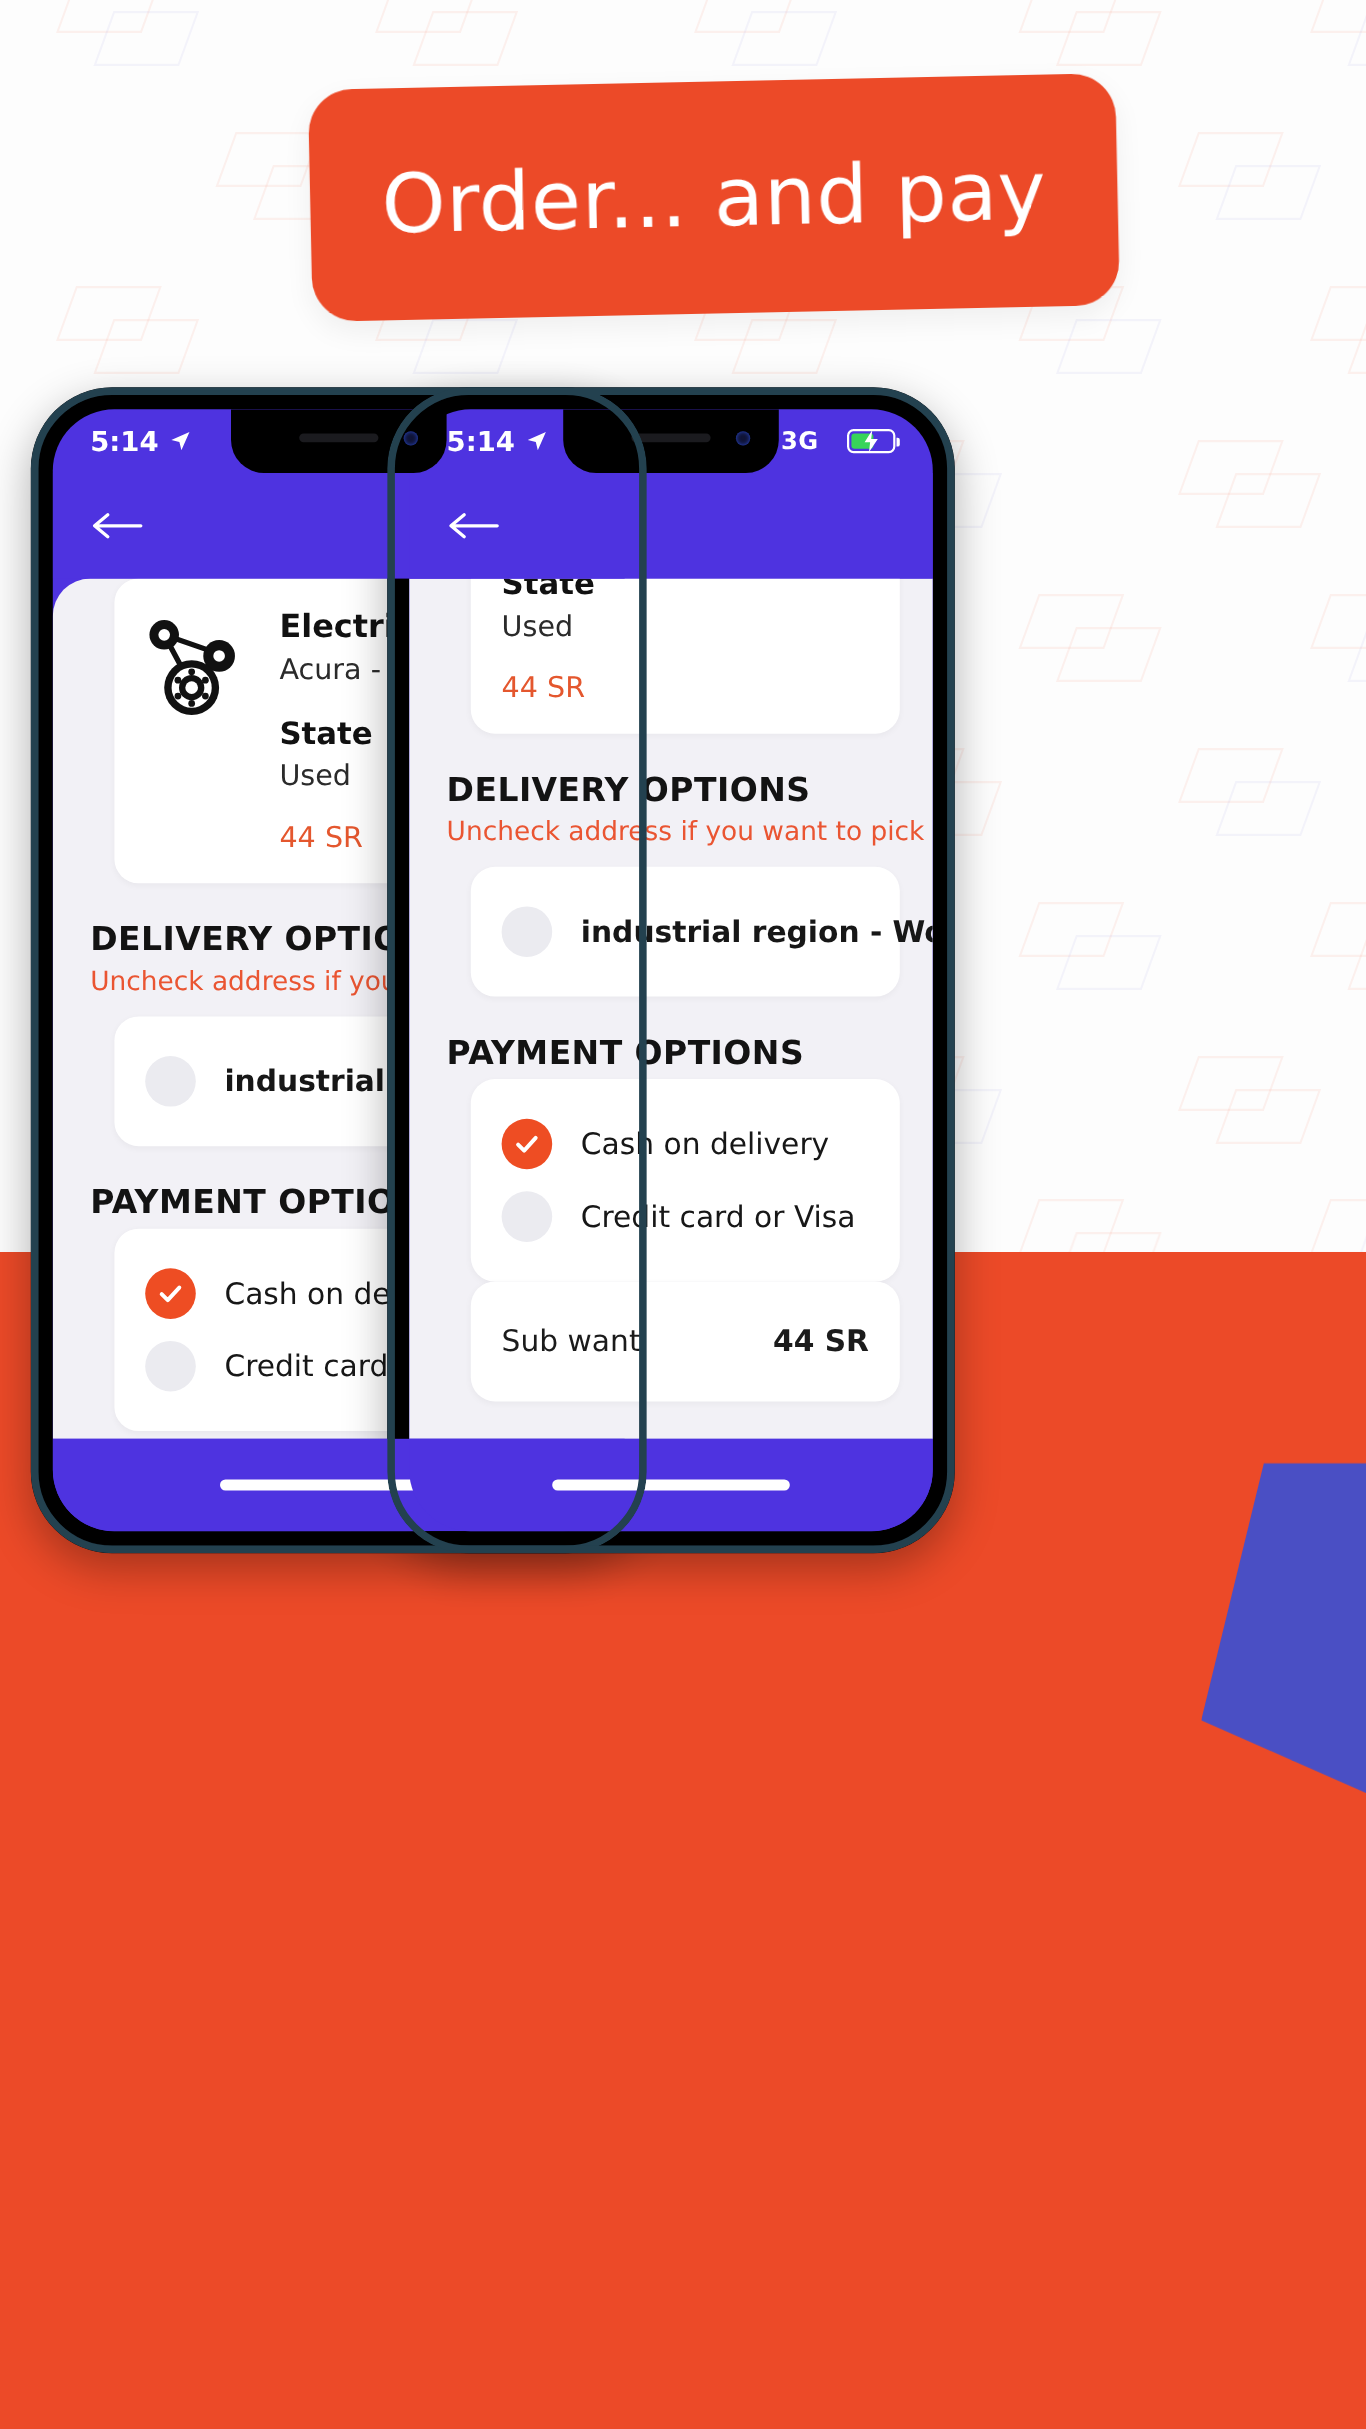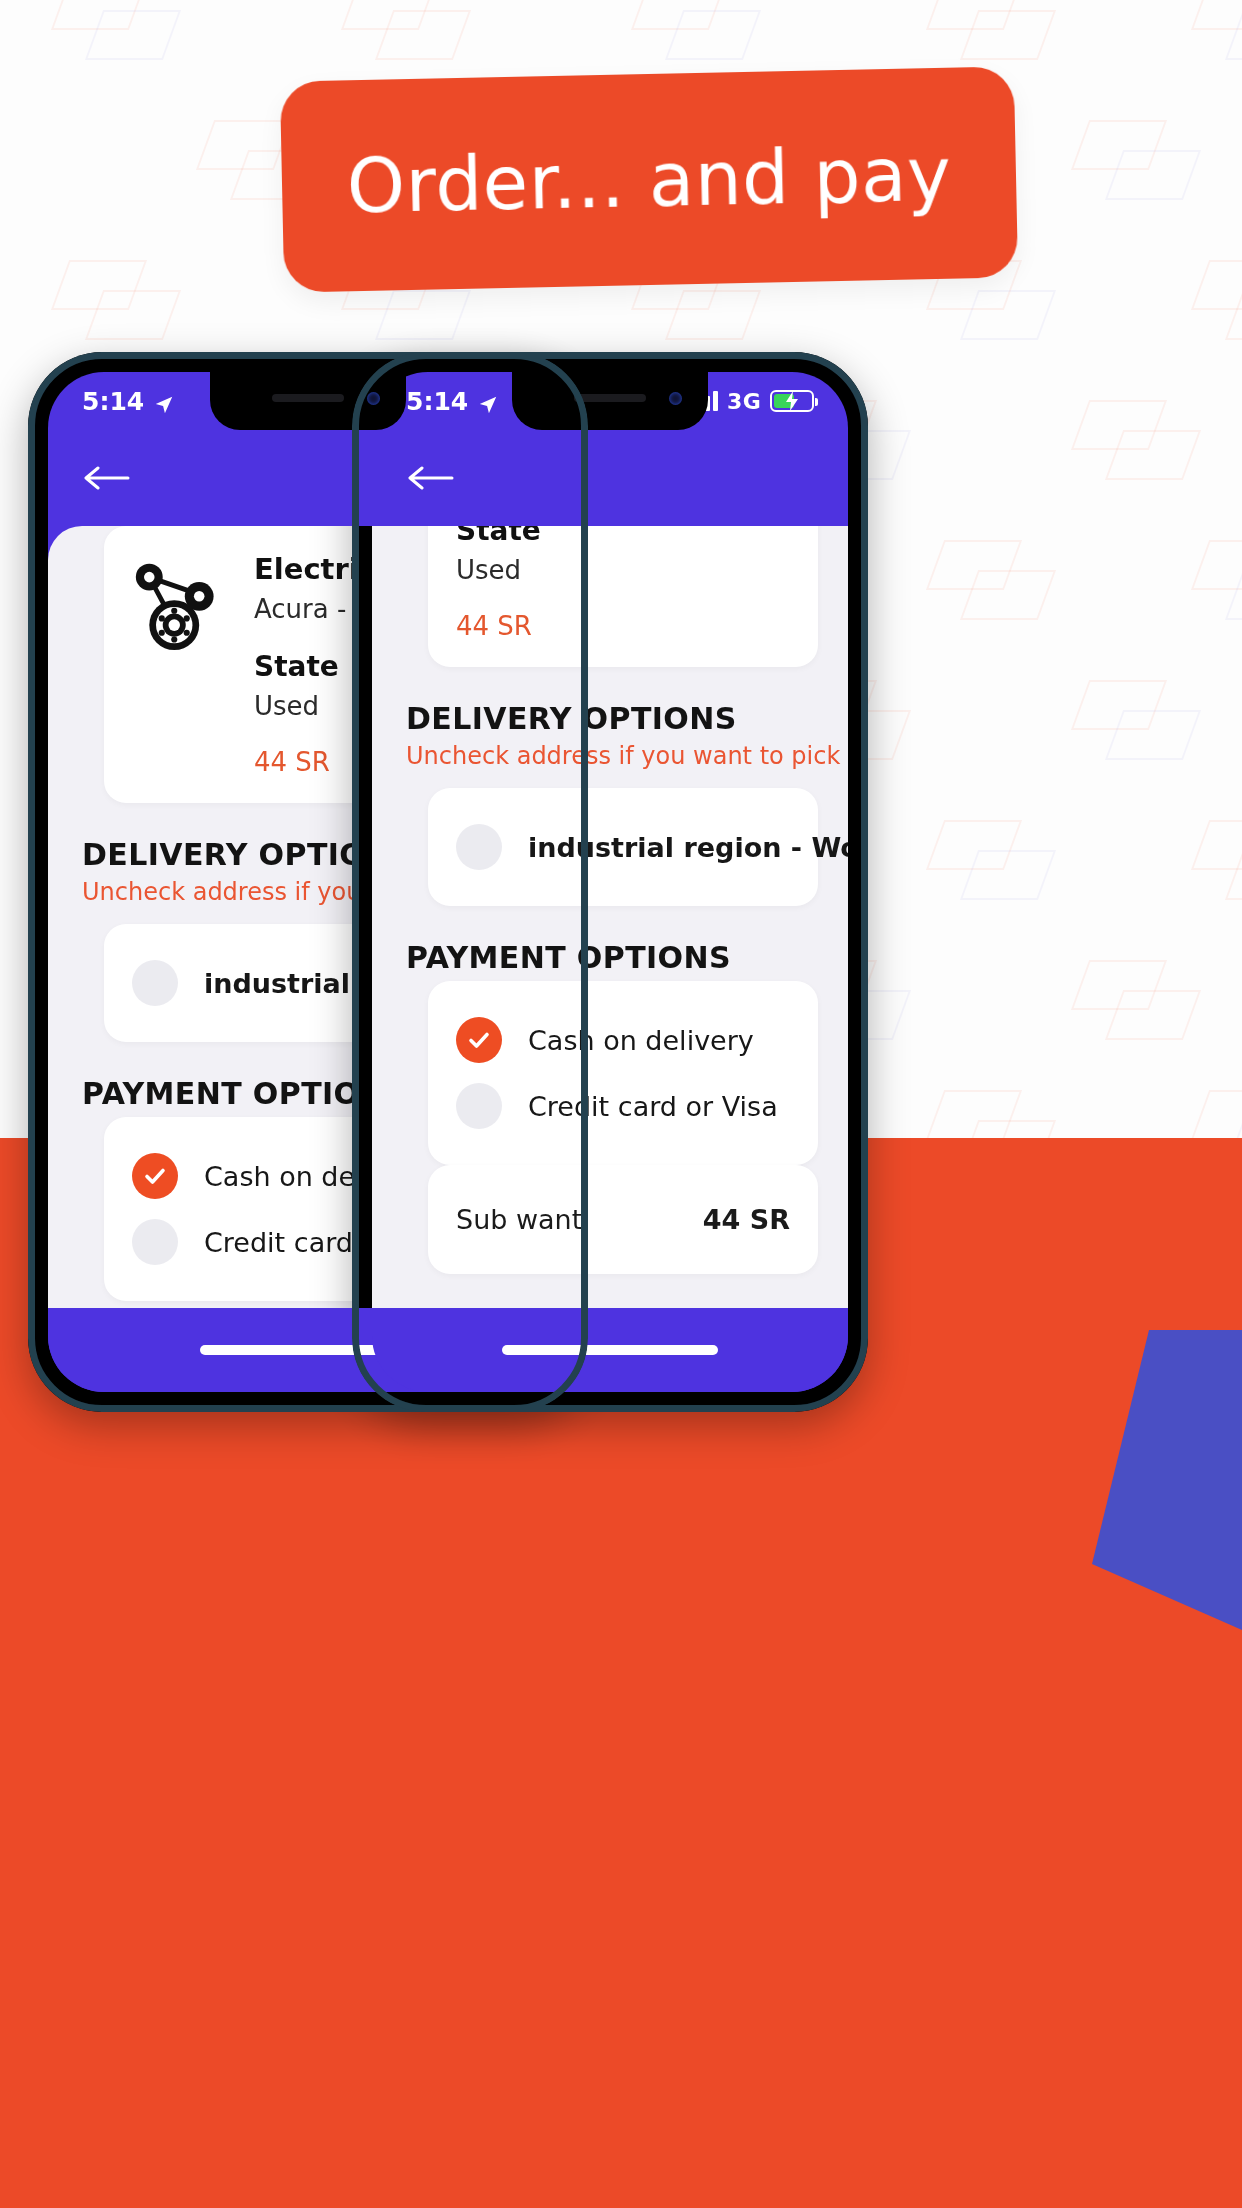--- a/index.html
+++ b/index.html
@@ -78,23 +78,23 @@
     position:absolute;right:26px;top:20px;width:13px;height:13px;border-radius:50%;
     background:#101436;box-shadow:inset 0 0 4px #2a49c9;
   }
 
   
   .statusbar{
     position:absolute;left:0;top:0;width:100%;height:58px;
     display:flex;align-items:center;justify-content:space-between;
     padding:0 34px;box-sizing:border-box;color:#fff;z-index:10;
   }
-  .status-left{display:flex;align-items:flex-end;gap:9px;font-size:25px;font-weight:700;}
+  .status-left{display:flex;align-items:center;gap:9px;font-size:25px;font-weight:700;}
   .loc-arrow{display:inline-block;width:22px;height:22px;}
-  .status-right{display:flex;align-items:center;gap:9px;}
+  .status-right{display:flex;align-items:center;gap:26px;}
   .bars{display:flex;align-items:flex-end;gap:3px;height:20px;}
   .bars i{display:block;width:5px;background:#fff;border-radius:1px;}
   .bars i:nth-child(1){height:7px;}
   .bars i:nth-child(2){height:11px;}
   .bars i:nth-child(3){height:15px;}
   .bars i:nth-child(4){height:20px;}
   .net{font-size:22px;font-weight:600;letter-spacing:.3px;}
   .battery{
     position:relative;width:44px;height:22px;border:2px solid #fff;border-radius:6px;
     box-sizing:border-box;display:flex;align-items:center;padding:2px;

